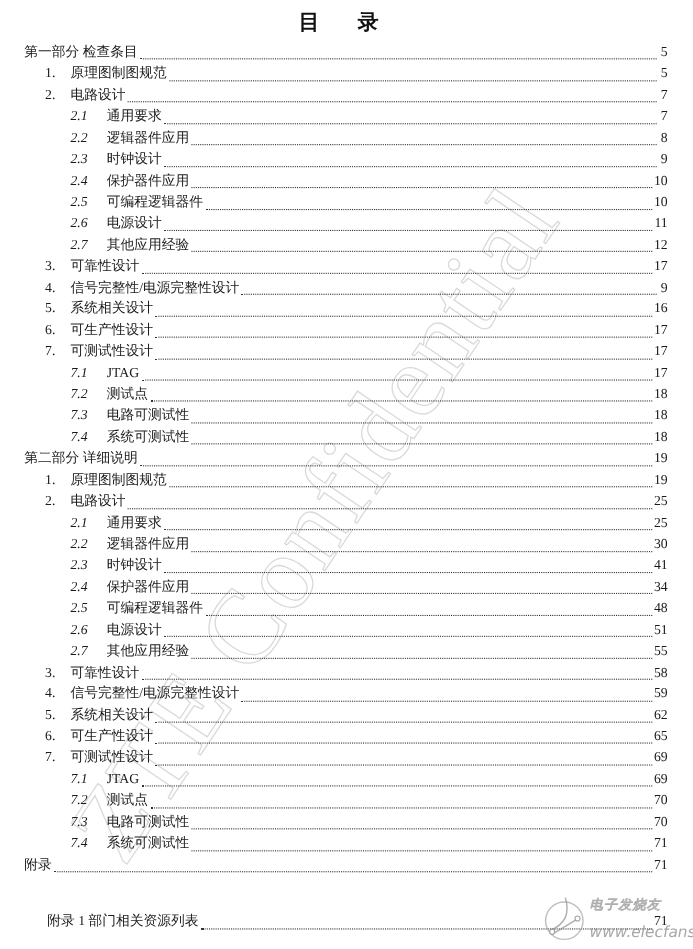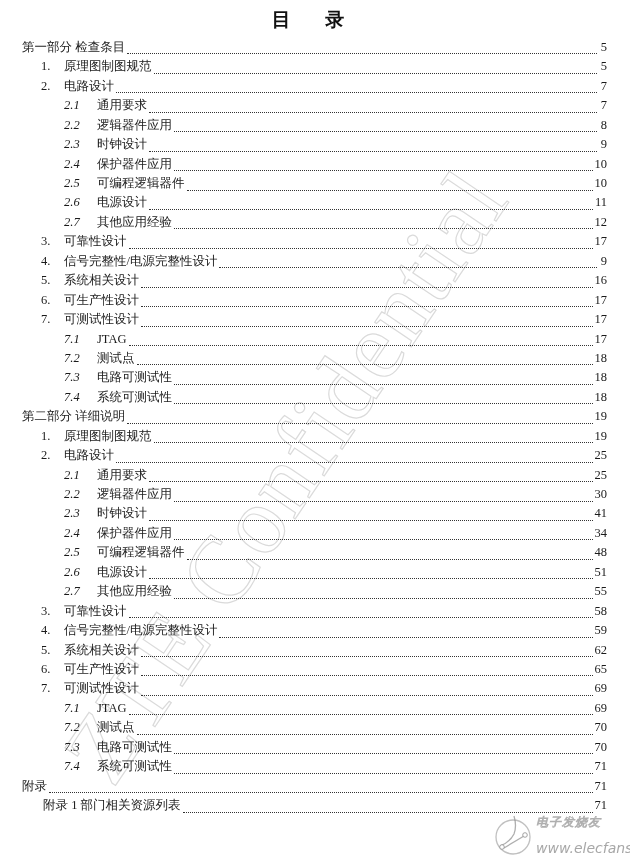--- a/index.html
+++ b/index.html
@@ -63,21 +63,21 @@
       flex: 0 0 auto;
       text-align: right;
       min-width: 8px;
     }
     
     .lvl0 { padding-left: 22px; padding-right: 23px; }
     .lvl1 { padding-left: 41px; padding-right: 23px; }
     .lvl1 .num { width: 23px; }
     .lvl2 { padding-left: 64px; padding-right: 23px; }
     .lvl2 .num { width: 33px; font-style: italic; }
-    .lvl1b { padding-left: 43px; padding-right: 23px; }
+    .lvl1b { padding-left: 43px; padding-right: 23px; margin-top: 32px; }
 
     
     .watermark {
       position: absolute;
       left: 10px;
       top: 380px;
       width: 700px;
       transform: rotate(-56deg);
       transform-origin: left top;
       font-family: "Liberation Serif", "DejaVu Serif", serif;

